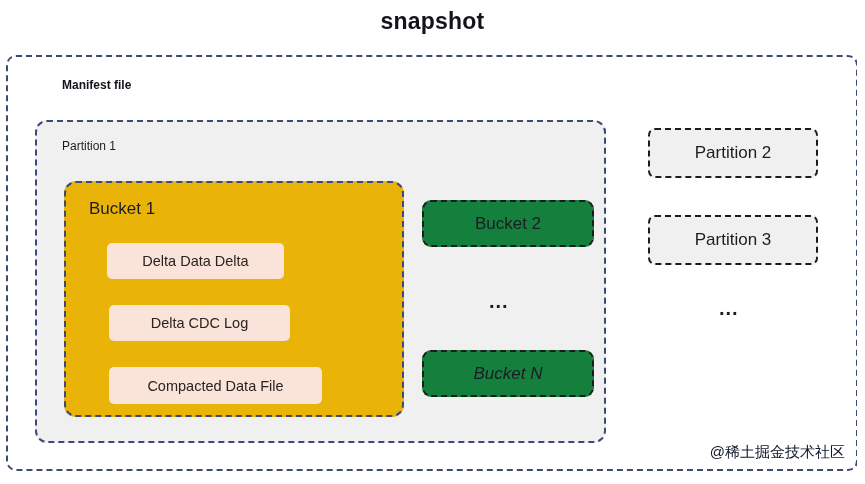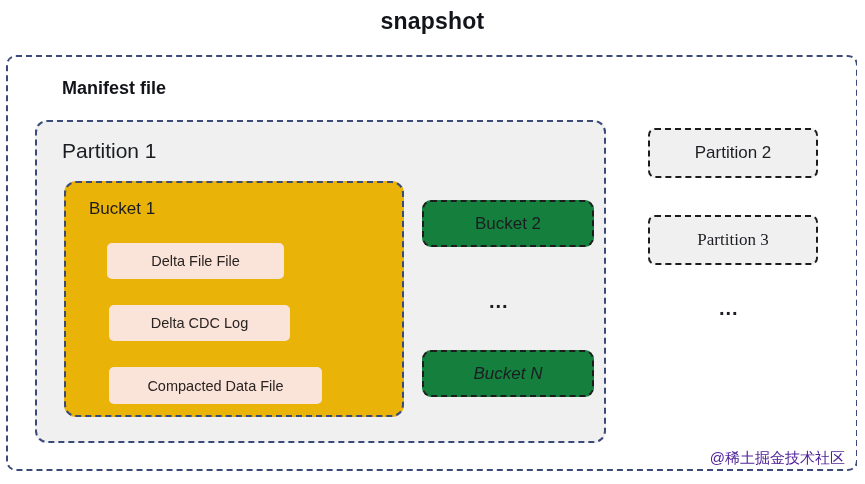--- a/index.html
+++ b/index.html
@@ -43,42 +43,42 @@
     border-radius: 10px;
     box-sizing: border-box;
     background: transparent;
   }
 
   
   .manifest-label {
     position: absolute;
     left: 62px;
     top: 78px;
-    font-size: 18px;
+    font-size: 12px;
     font-weight: bold;
     color: #12141a;
   }
 
   
   .partition-main {
     position: absolute;
     left: 35px;
     top: 120px;
     width: 571px;
     height: 323px;
     background: #f0f0f0;
     border: 2px dashed #3b4a78;
     border-radius: 12px;
     box-sizing: border-box;
   }
   .partition-main-label {
     position: absolute;
     left: 25px;
     top: 17px;
-    font-size: 21px;
+    font-size: 12px;
     color: #1b1d22;
   }
 
   
   .bucket-main {
     position: absolute;
     left: 27px;
     top: 59px;
     width: 340px;
     height: 236px;
@@ -144,30 +144,30 @@
     border: 2px dashed #1c1c1c;
     border-radius: 7px;
     box-sizing: border-box;
     font-size: 17px;
     color: #1b1d22;
     display: flex;
     align-items: center;
     justify-content: center;
   }
   .partition-chip.p0 { left: 648px; top: 128px; width: 170px; height: 50px; }
-  .partition-chip.p1 { left: 648px; top: 215px; width: 170px; height: 50px; font-family: Liberation Serif, serif; }
+  .partition-chip.p1 { left: 648px; top: 215px; width: 170px; height: 50px; }
   .partition-chip.p2 { left: 648px; top: 357px; width: 170px; height: 50px; }
 
   
   .watermark {
     position: absolute;
     right: 12px;
-    bottom: 16px;
+    bottom: 22px;
     font-size: 15px;
-    color: #4c1d95;
+    color: #0f172a;
     white-space: nowrap;
   }
 </style>
 </head>
 <body>
 
 <div id="canvas">
 
   <div class="diagram-title">snapshot</div>
 
@@ -176,21 +176,21 @@
   <div class="manifest-label">Manifest file</div>
 
   <div class="partition-main">
 
     <div class="partition-main-label">Partition 1</div>
 
     <div class="bucket-main">
 
       <div class="bucket-main-label">Bucket 1</div>
 
-      <div class="file-chip c0">Delta File File</div>
+      <div class="file-chip c0">Delta Data Delta</div>
 
       <div class="file-chip c1">Delta CDC Log</div>
 
       <div class="file-chip c2">Compacted Data File</div>
 
     </div>
   </div>
 
   <div class="bucket-chip b0">Bucket 2</div>
 

